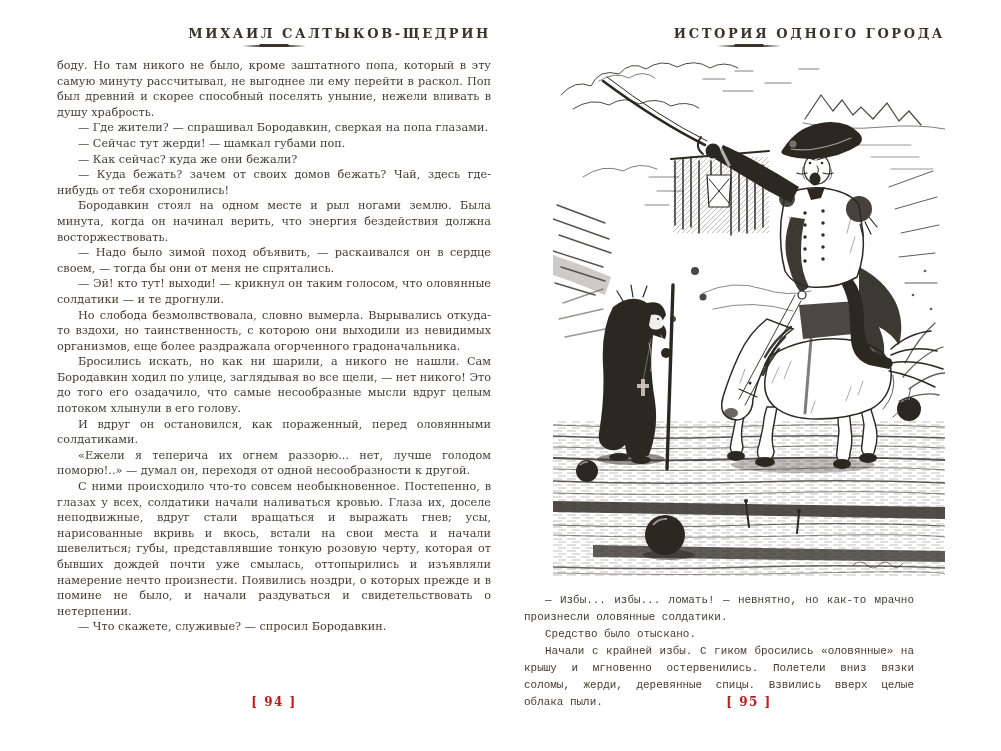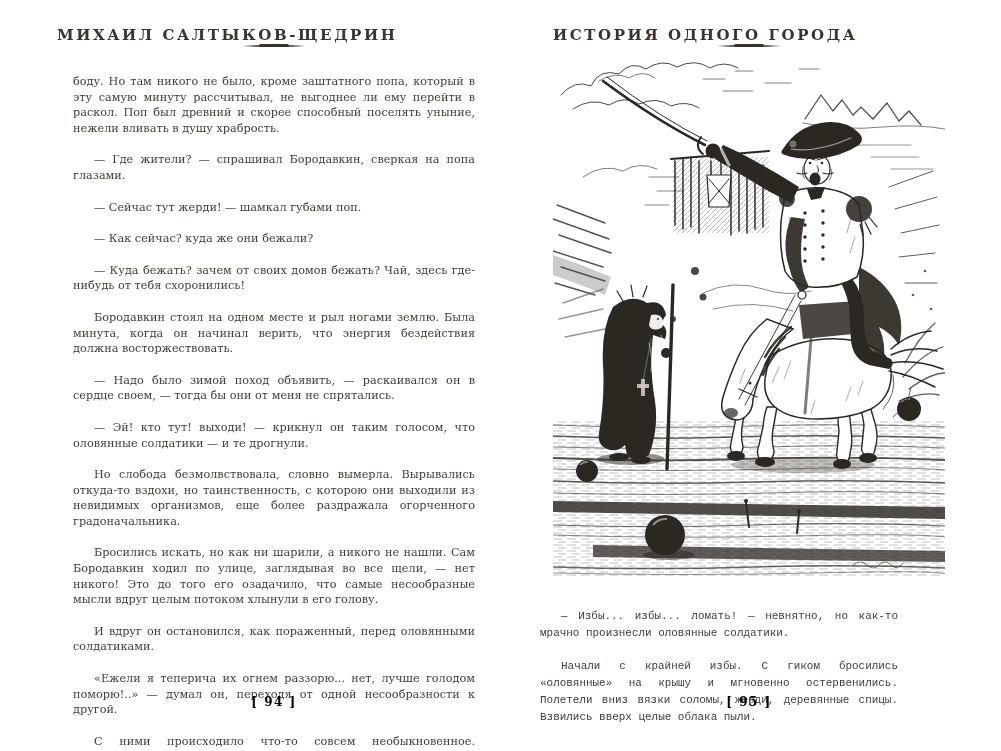--- a/index.html
+++ b/index.html
@@ -3,47 +3,47 @@
 <meta charset="utf-8">
 <style>
   html,body{margin:0;padding:0;}
   body{
     width:1001px;height:751px;position:relative;overflow:hidden;
     background:#ffffff;
     font-family:"DejaVu Serif","Liberation Serif",serif;
     color:#453c33;
   }
   .running-head{
-    position:absolute;top:26px;text-align:left;
-    font-size:15px;font-weight:bold;letter-spacing:2.6px;
+    position:absolute;top:26px;text-align:right;
+    font-size:13px;font-weight:bold;letter-spacing:2.6px;
     color:#3a332c;white-space:nowrap;
   }
   #head-left{left:57px;width:434px;}
   #head-right{left:553px;width:392px;}
   .head-rule{
     position:absolute;top:45px;width:64px;height:2px;
     background:linear-gradient(90deg,rgba(58,51,44,0) 0%,rgba(58,51,44,.75) 22%,#3a332c 50%,rgba(58,51,44,.75) 78%,rgba(58,51,44,0) 100%);
   }
   .head-rule::after{
     content:"";position:absolute;left:50%;top:-1px;transform:translateX(-50%);
     width:30px;height:3px;background:#3a332c;border-radius:2px;
   }
   #rule-left{left:242px;}
   #rule-right{left:717px;}
   .text-block{
     position:absolute;text-align:justify;
     hyphens:auto;-webkit-hyphens:auto;overflow-wrap:break-word;
   }
   #text-left{left:57px;top:58px;width:434px;font-size:12.3px;line-height:15.6px;}
   #text-right{left:524px;top:592px;width:390px;font-size:12.3px;line-height:17px;font-family:Liberation Mono, monospace;}
-  .text-block p{margin:16px;text-indent:21px;}
+  .text-block p{margin:0;text-indent:21px;}
   .text-block p.noindent{text-indent:0;}
   .folio{
     position:absolute;top:695px;text-align:center;
-    font-size:12px;font-weight:600;letter-spacing:1.5px;color:#000000;
+    font-size:12px;font-weight:600;letter-spacing:1.5px;color:#b91c1c;
   }
   #folio-left{left:57px;width:434px;}
   #folio-right{left:553px;width:392px;}
   svg.illustration{position:absolute;left:553px;top:57px;}
 </style>
 </head>
 <body>
 
 <div class="running-head" id="head-left">МИХАИЛ САЛТЫКОВ-ЩЕДРИН</div>
 <div class="head-rule" id="rule-left"></div>
@@ -247,15 +247,16 @@
     <circle cx="378" cy="252" r="1.3" fill="#2b2721" stroke="none"></circle>
     <path d="M350,320 q20,-24 40,-30 M356,332 q22,-16 36,-16 M352,306 q14,-26 30,-40 M346,344 q24,-10 40,-6" stroke-width="1.3"></path>
     <path d="M330,352 q14,-16 10,-34 M340,360 q16,-12 18,-30"></path>
   </g>
 
   <path d="M300,508 q8,-6 14,0 q6,6 12,0 q6,-6 12,0 q6,6 12,-2" stroke="#2b2721" stroke-width="0.9" opacity="0.7" fill="none"></path>
 </svg>
 
 <div class="text-block" id="text-right" style="font-size: 10.95px;">
     <p>— Избы... избы... ломать! — невнятно, но как-то мрачно произнесли оловянные солдатики.</p>
+    <p>Средство было отыскано.</p>
     <p>Начали с крайней избы. С гиком бросились «оловянные» на крышу и мгновенно остервенились. Полетели вниз вязки соломы, жерди, деревянные спицы. Взвились вверх целые облака пыли.</p>
   </div>
 <div class="folio" id="folio-right">[ 95 ]</div>
 
 </body></html>

